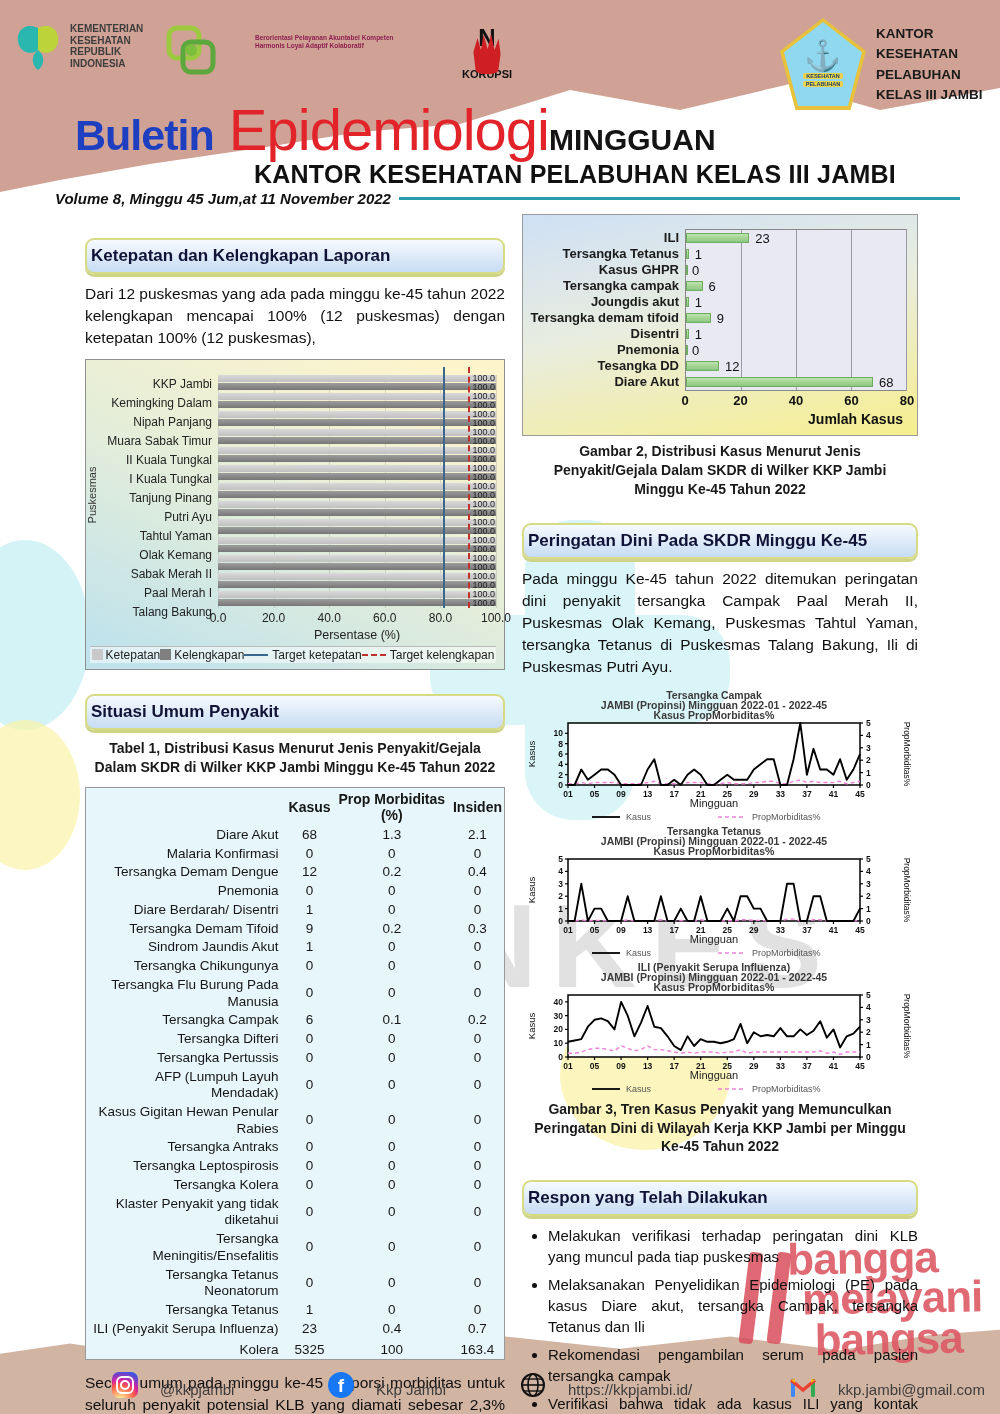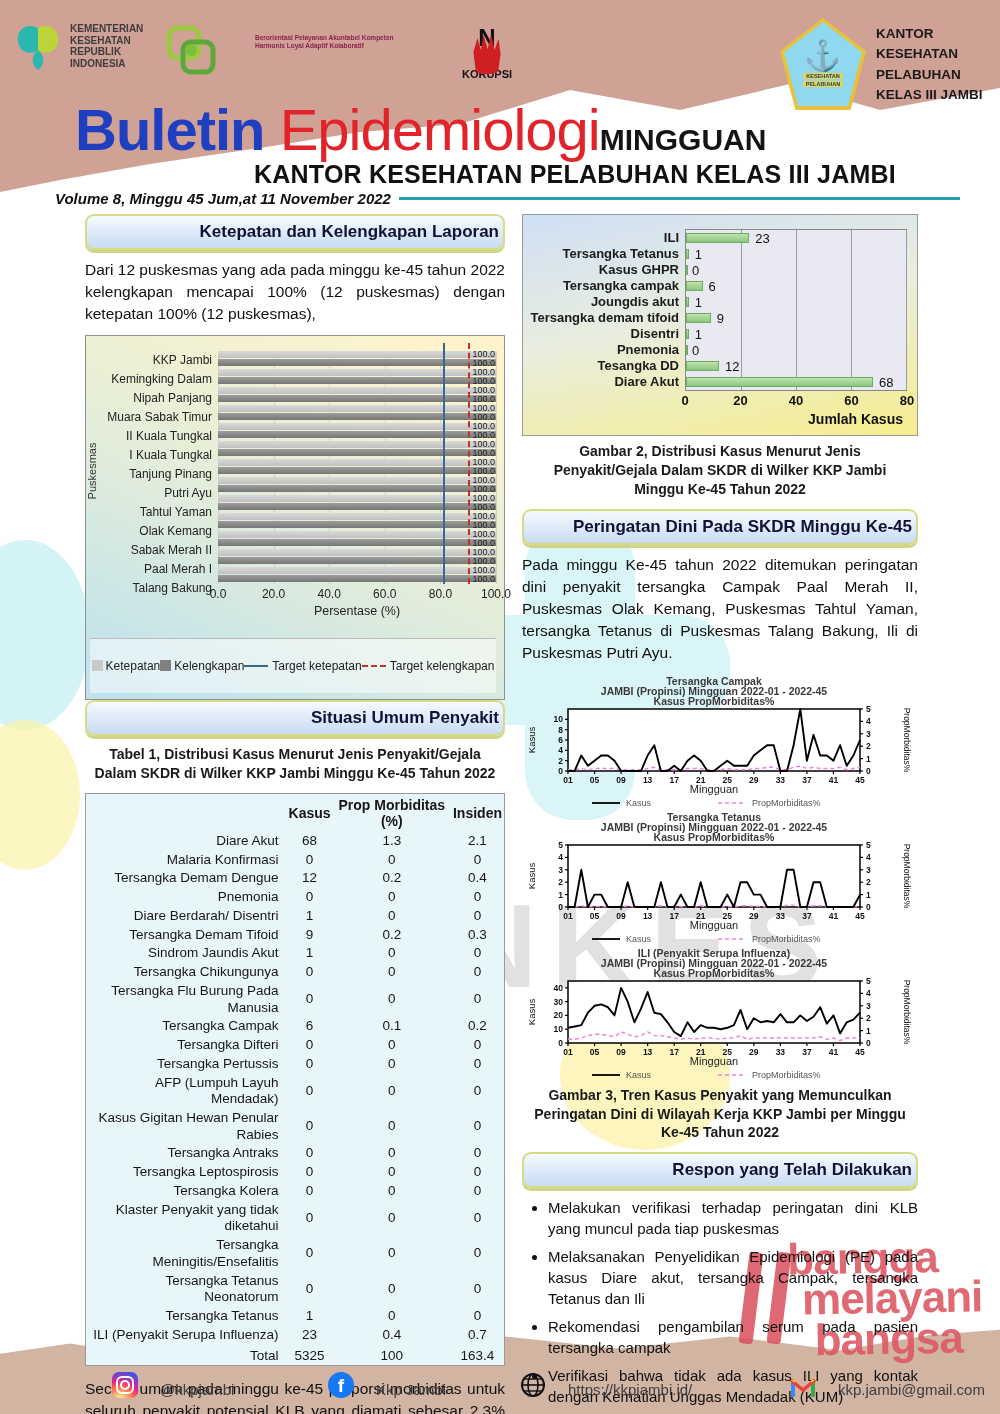--- a/index.html
+++ b/index.html
@@ -45,36 +45,36 @@
   .nk-k{font-size:11px;font-weight:bold;color:#111;margin-top:-6px;}
   .badge-wrap{position:absolute;right:14px;top:8px;display:flex;gap:10px;align-items:flex-start;z-index:3;}
   .badge{width:86px;height:92px;position:relative;}
   .badge .pent-outer{position:absolute;inset:0;background:#e8c23a;clip-path:polygon(50% 0,100% 36%,82% 100%,18% 100%,0 36%);}
   .badge .pent-inner{position:absolute;inset:4px;background:#8fd8f0;clip-path:polygon(50% 0,100% 36%,82% 100%,18% 100%,0 36%);
     display:flex;flex-direction:column;align-items:center;justify-content:center;}
   .badge .anchor{font-size:30px;color:#1a4f8a;line-height:1;}
   .badge .ribbon{font-size:5.5px;font-weight:bold;color:#14406b;background:#f0d24a;padding:0 3px;border-radius:2px;margin-top:2px;}
   .badge-label{font-size:13.5px;font-weight:bold;color:#1a1a1a;line-height:1.5;padding-top:6px;width:110px;}
   .main-title{position:absolute;left:75px;top:96px;z-index:3;white-space:nowrap;}
-  .mt-blue{font-size:58px;font-weight:bold;color:#1d3fc0;letter-spacing:-1px;}
+  .mt-blue{font-size:43px;font-weight:bold;color:#1d3fc0;letter-spacing:-1px;}
   .mt-red{font-size:58px;font-weight:normal;color:#e2242a;letter-spacing:-1px;}
   .mt-black{font-size:30px;font-weight:bold;color:#141414;}
   .sub-title{position:absolute;left:0;top:160px;width:100%;text-align:center;z-index:3;
     font-size:25px;font-weight:bold;color:#111;letter-spacing:.2px;padding-left:150px;box-sizing:border-box;}
   .volume-row{position:absolute;left:55px;top:190px;width:905px;display:flex;align-items:center;gap:8px;z-index:3;}
   .volume-text{font-size:15px;font-weight:bold;font-style:italic;color:#111;white-space:nowrap;}
   .volume-rule{flex:1;height:3px;background:#2a9cab;}
 
   
   .col-left{position:absolute;left:85px;top:214px;width:420px;z-index:2;}
   .col-right{position:absolute;left:522px;top:214px;width:396px;z-index:2;}
 
   .section-header{border:2px solid #d6db84;border-radius:9px;background:linear-gradient(#f6faff,#c7dcf3);
-    box-shadow:0 3px 0 #cfd489;text-align:right;font-weight:bold;font-size:17px;color:#101335;
-    padding:6px 4px;margin-bottom:9px;}
+    box-shadow:0 3px 0 #cfd489;text-align:left;font-weight:bold;font-size:17px;color:#101335;
+    padding:6px 4px;margin-bottom:9px;margin-top:24px;}
   .para{font-size:15.5px;color:#101010;text-align:justify;line-height:1.42;margin:2px 0 10px 0;}
   .caption{font-size:14px;font-weight:bold;color:#1a1a1a;text-align:center;line-height:1.35;margin:6px 8px 10px 8px;}
 
   
   .c1-card{border:1px solid #8f8f8f;background:linear-gradient(205deg,#fdf4cc 8%,#e3edda 52%,#bfe2ec 95%);
     padding:14px 8px 6px 4px;}
   .c1-body{display:flex;}
   .c1-ylab{width:16px;position:relative;}
   .c1-ylab span{position:absolute;left:-26px;top:115px;transform:rotate(-90deg);font-size:11px;color:#333;}
   .c1-labels{width:112px;display:flex;flex-direction:column;}
@@ -88,21 +88,21 @@
   .c1-bar-b{background:linear-gradient(#9d9d9d,#767676);}
   .c1-val{position:absolute;right:1px;font-size:9px;color:#222;line-height:1;}
   .c1-val.v1{top:-1px;} .c1-val.v2{top:8px;}
   .c1-target{position:absolute;top:-8px;bottom:0;width:0;}
   .c1-target.solid{border-left:2px solid #39688f;}
   .c1-target.dash{border-left:2px dashed #c2302c;}
   .c1-ticks{position:relative;height:16px;margin-top:3px;}
   .c1-tick{position:absolute;transform:translateX(-50%);font-size:12px;color:#222;}
   .c1-xlabel{text-align:center;font-size:12.5px;color:#222;margin:1px 0 4px 0;}
   .c1-legend{display:flex;align-items:center;justify-content:center;font-size:12px;color:#222;
-    background:rgba(255,255,255,.5);border-top:1px solid #bbb;padding:20px 0;flex-wrap:nowrap;white-space:nowrap;margin-top:16px;}
+    background:rgba(255,255,255,.5);border-top:1px solid #bbb;padding:1px 0;flex-wrap:nowrap;white-space:nowrap;}
   .lg-sq{display:inline-block;width:11px;height:11px;margin-right:3px;vertical-align:-1px;}
   .lg-line{display:inline-block;width:24px;height:0;margin-right:4px;vertical-align:3px;}
 
   
   .c2-card{border:1px solid #9a9a9a;background:linear-gradient(168deg,#cfe0f5 0%,#e9eddf 45%,#f6ee8e 100%);
     padding:14px 10px 8px 4px;}
   .c2-body{display:flex;}
   .c2-labels{width:158px;display:flex;flex-direction:column;}
   .c2-lab{height:16px;font-size:13px;font-weight:600;color:#1b1b1b;text-align:right;padding-right:6px;white-space:nowrap;display:flex;align-items:center;justify-content:flex-end;}
   .c2-plotwrap{flex:1;}
@@ -472,21 +472,21 @@
             <td class="num">0</td>
             <td class="num">0</td>
           </tr>
           <tr>
             <td class="lbl">ILI (Penyakit Serupa Influenza)</td>
             <td class="num">23</td>
             <td class="num">0.4</td>
             <td class="num">0.7</td>
           </tr>
           <tr class="total">
-            <td class="lbl">Total</td>
+            <td class="lbl">Kolera</td>
             <td class="num">5325</td>
             <td class="num">100</td>
             <td class="num">163.4</td>
           </tr>
         </tbody>
     </table>
 
     <div class="para" style="margin-top:12px;">Secara umum pada minggu ke-45 proporsi morbiditas untuk seluruh penyakit potensial KLB yang diamati sebesar 2,3% terhadap total kunjungan, menurun dibanding minggu lalu (3%).</div>
   </div>
 

